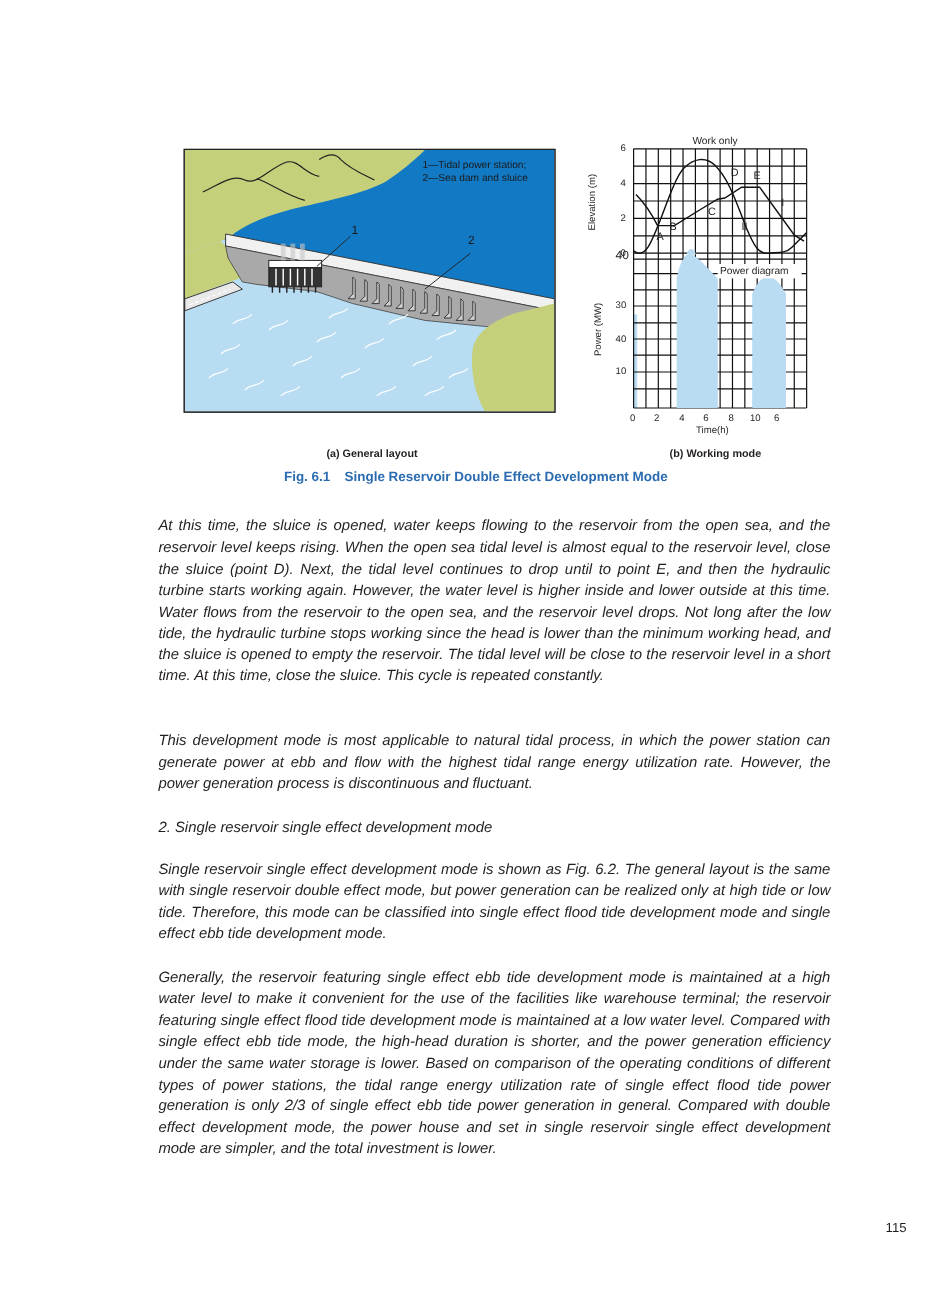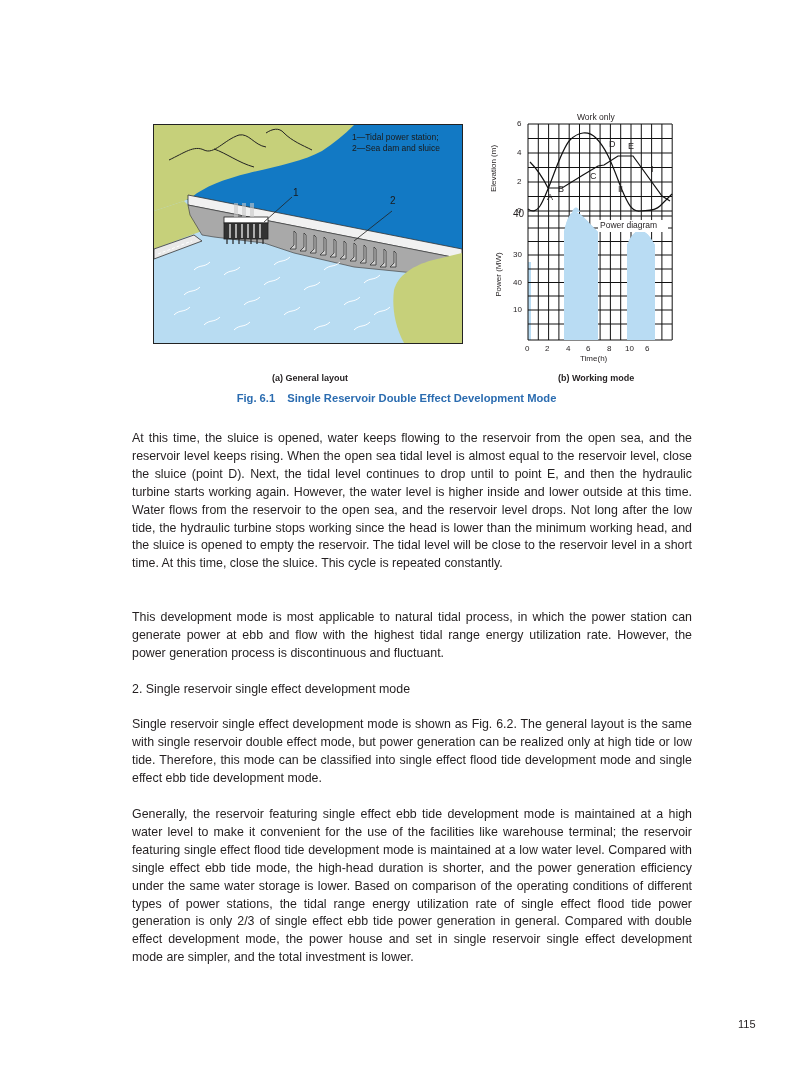--- a/index.html
+++ b/index.html
@@ -3,21 +3,21 @@
 <meta charset="utf-8">
 <style>
   html,body{margin:0;padding:0;background:#fff;}
   body{width:793px;height:1077px;position:relative;overflow:hidden;font-family:"Liberation Sans",sans-serif;color:#231f20;}
   .fig-a{position:absolute;left:153px;top:124px;width:308px;height:218px;border:1.2px solid #222;overflow:hidden;background:#737373;}
   .fig-a svg{display:block;}
   .fig-b{position:absolute;left:490px;top:110px;width:200px;height:260px;}
   .cap-sub{position:absolute;font-size:9px;color:#231f20;font-weight:bold;}
   .cap-main{position:absolute;left:0;width:793px;top:392px;text-align:center;font-size:11.2px;font-weight:bold;color:#2b6cb0;}
   .cap-main .num{margin-right:12px;}
-  .body-text{position:absolute;left:132px;width:560px;font-size:12.4px;line-height:17.9px;text-align:justify;color:#231f20;}
+  .body-text{position:absolute;left:132px;width:560px;font-size:12.4px;line-height:17.9px;text-align:justify;color:#231f20;font-style:italic;}
   .body-text p{margin:0;}
   .page-num{position:absolute;left:738px;top:1018px;font-size:11px;color:#231f20;}
   .legend-a{position:absolute;font-size:8.5px;color:#1a1a1a;line-height:11px;}
   .mk{position:absolute;font-size:10px;color:#1a1a1a;}
 </style>
 </head>
 <body>
 
 <div class="fig-a">
   <svg width="308" height="218" viewBox="0 0 308 218">

